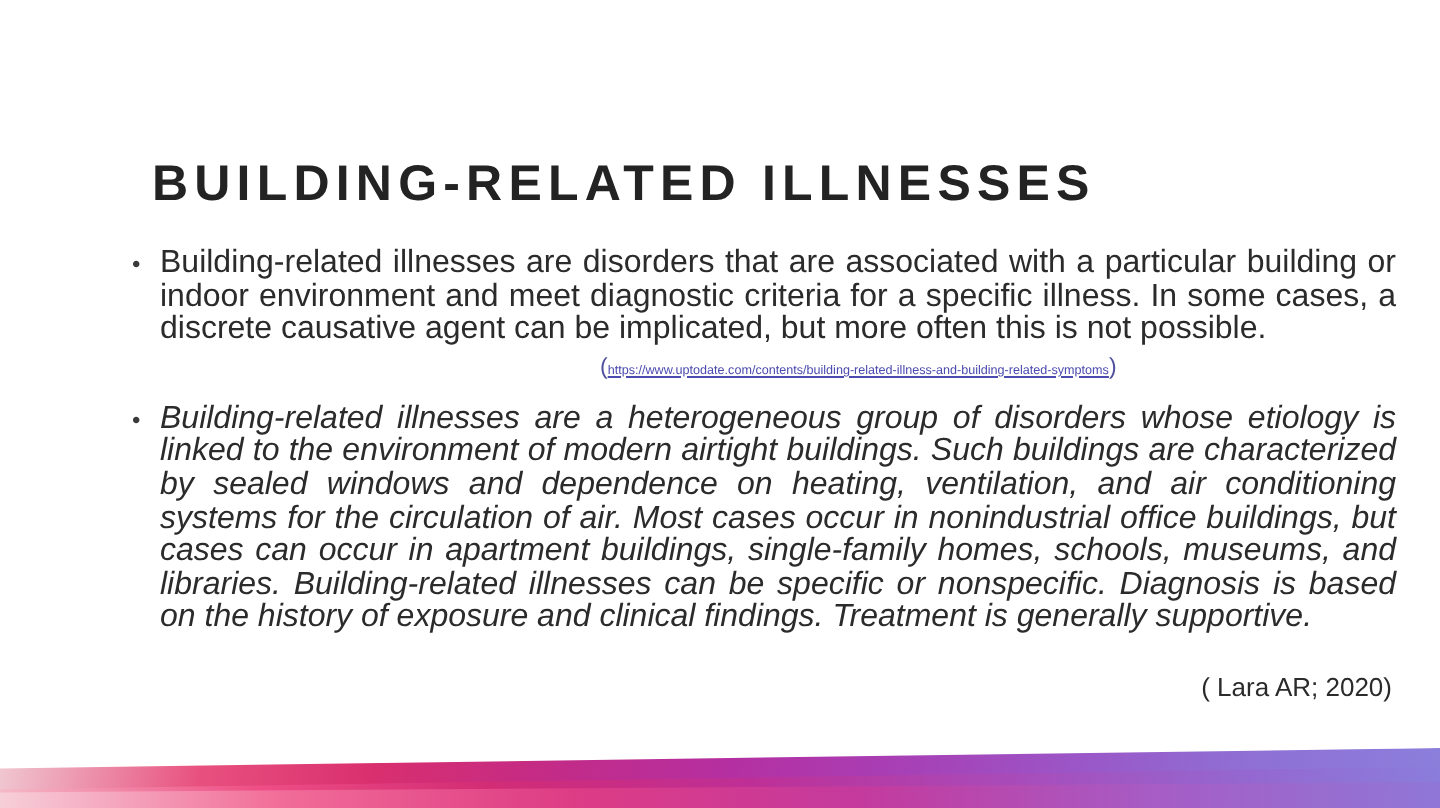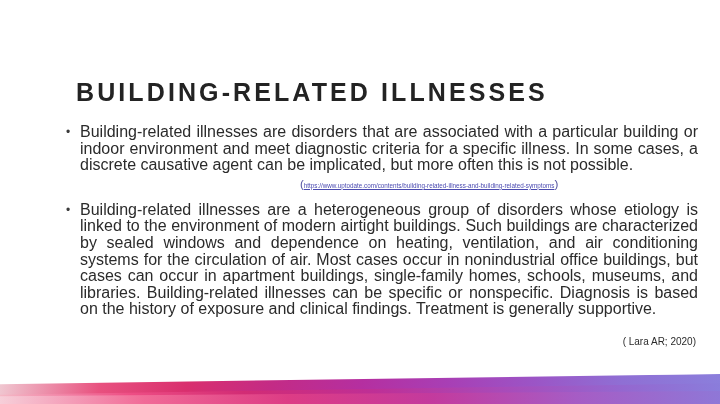--- a/index.html
+++ b/index.html
@@ -65,20 +65,21 @@
     color: #2b2b2b;
     text-align: justify;
     text-justify: inter-word;
   }
 
   .para-one {
     width: 560px;
   }
   .para-two {
     width: 610px;
+    font-style: italic;
   }
 
   
   .link-line {
     margin-top: 3px;
     margin-bottom: 9px;
     padding-left: 234px;
     font-size: 11.5px;
     color: #2b2b2b;
     line-height: 14px;
@@ -93,21 +94,21 @@
     color: #4a4ab0;
     text-decoration: underline;
     letter-spacing: 0px;
   }
 
   
   .citation {
     position: absolute;
     right: 24px;
     top: 336px;
-    font-size: 10px;
+    font-size: 13px;
     color: #2b2b2b;
     white-space: nowrap;
   }
 
   
   .bottom-band {
     position: absolute;
     left: 0;
     bottom: 0;
     width: 720px;

